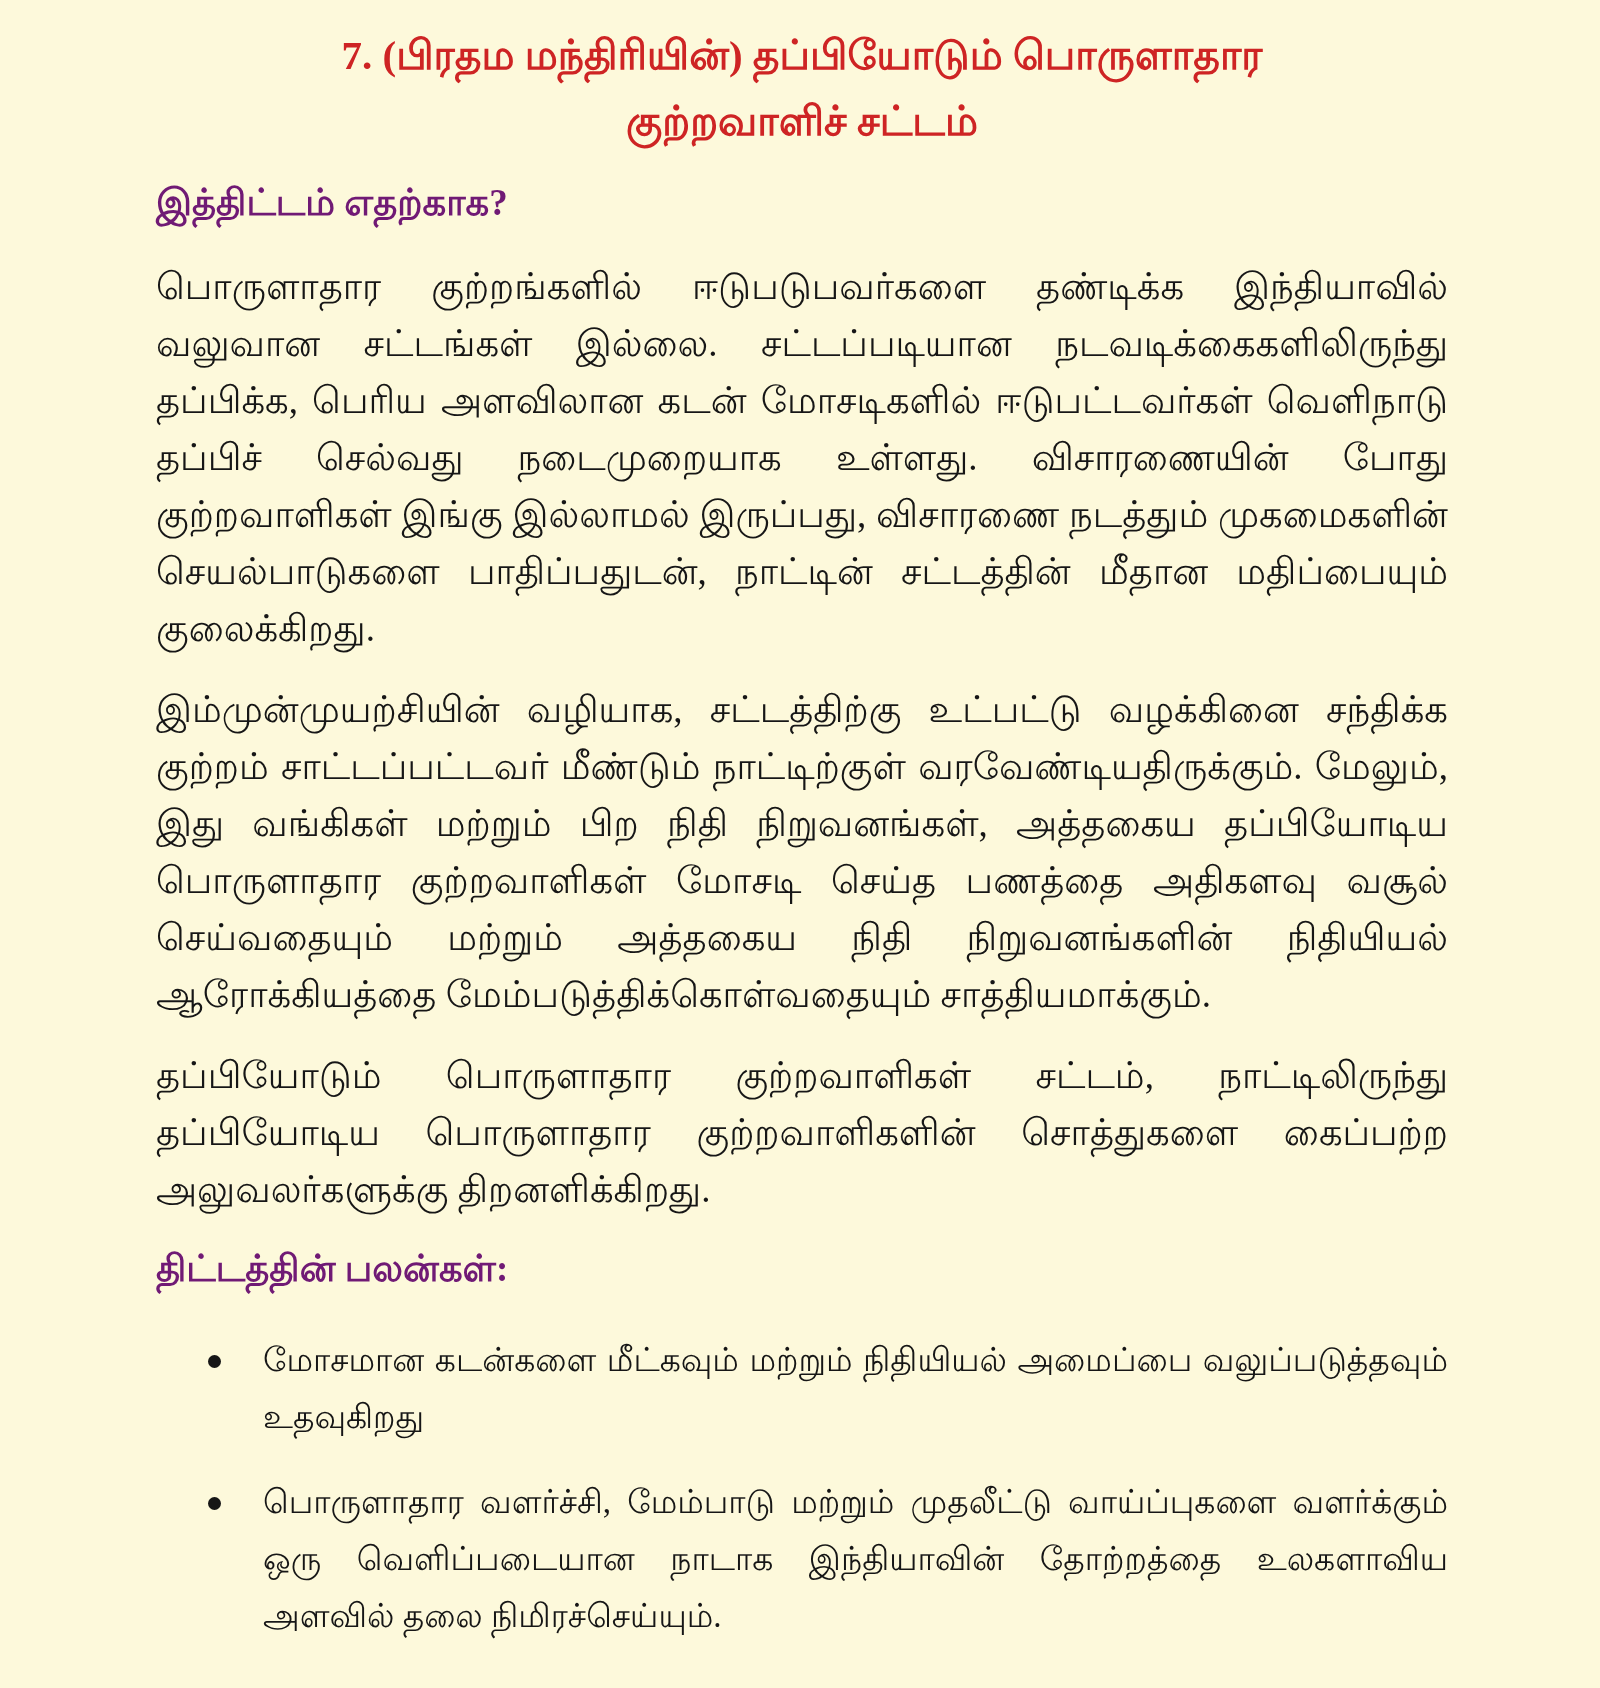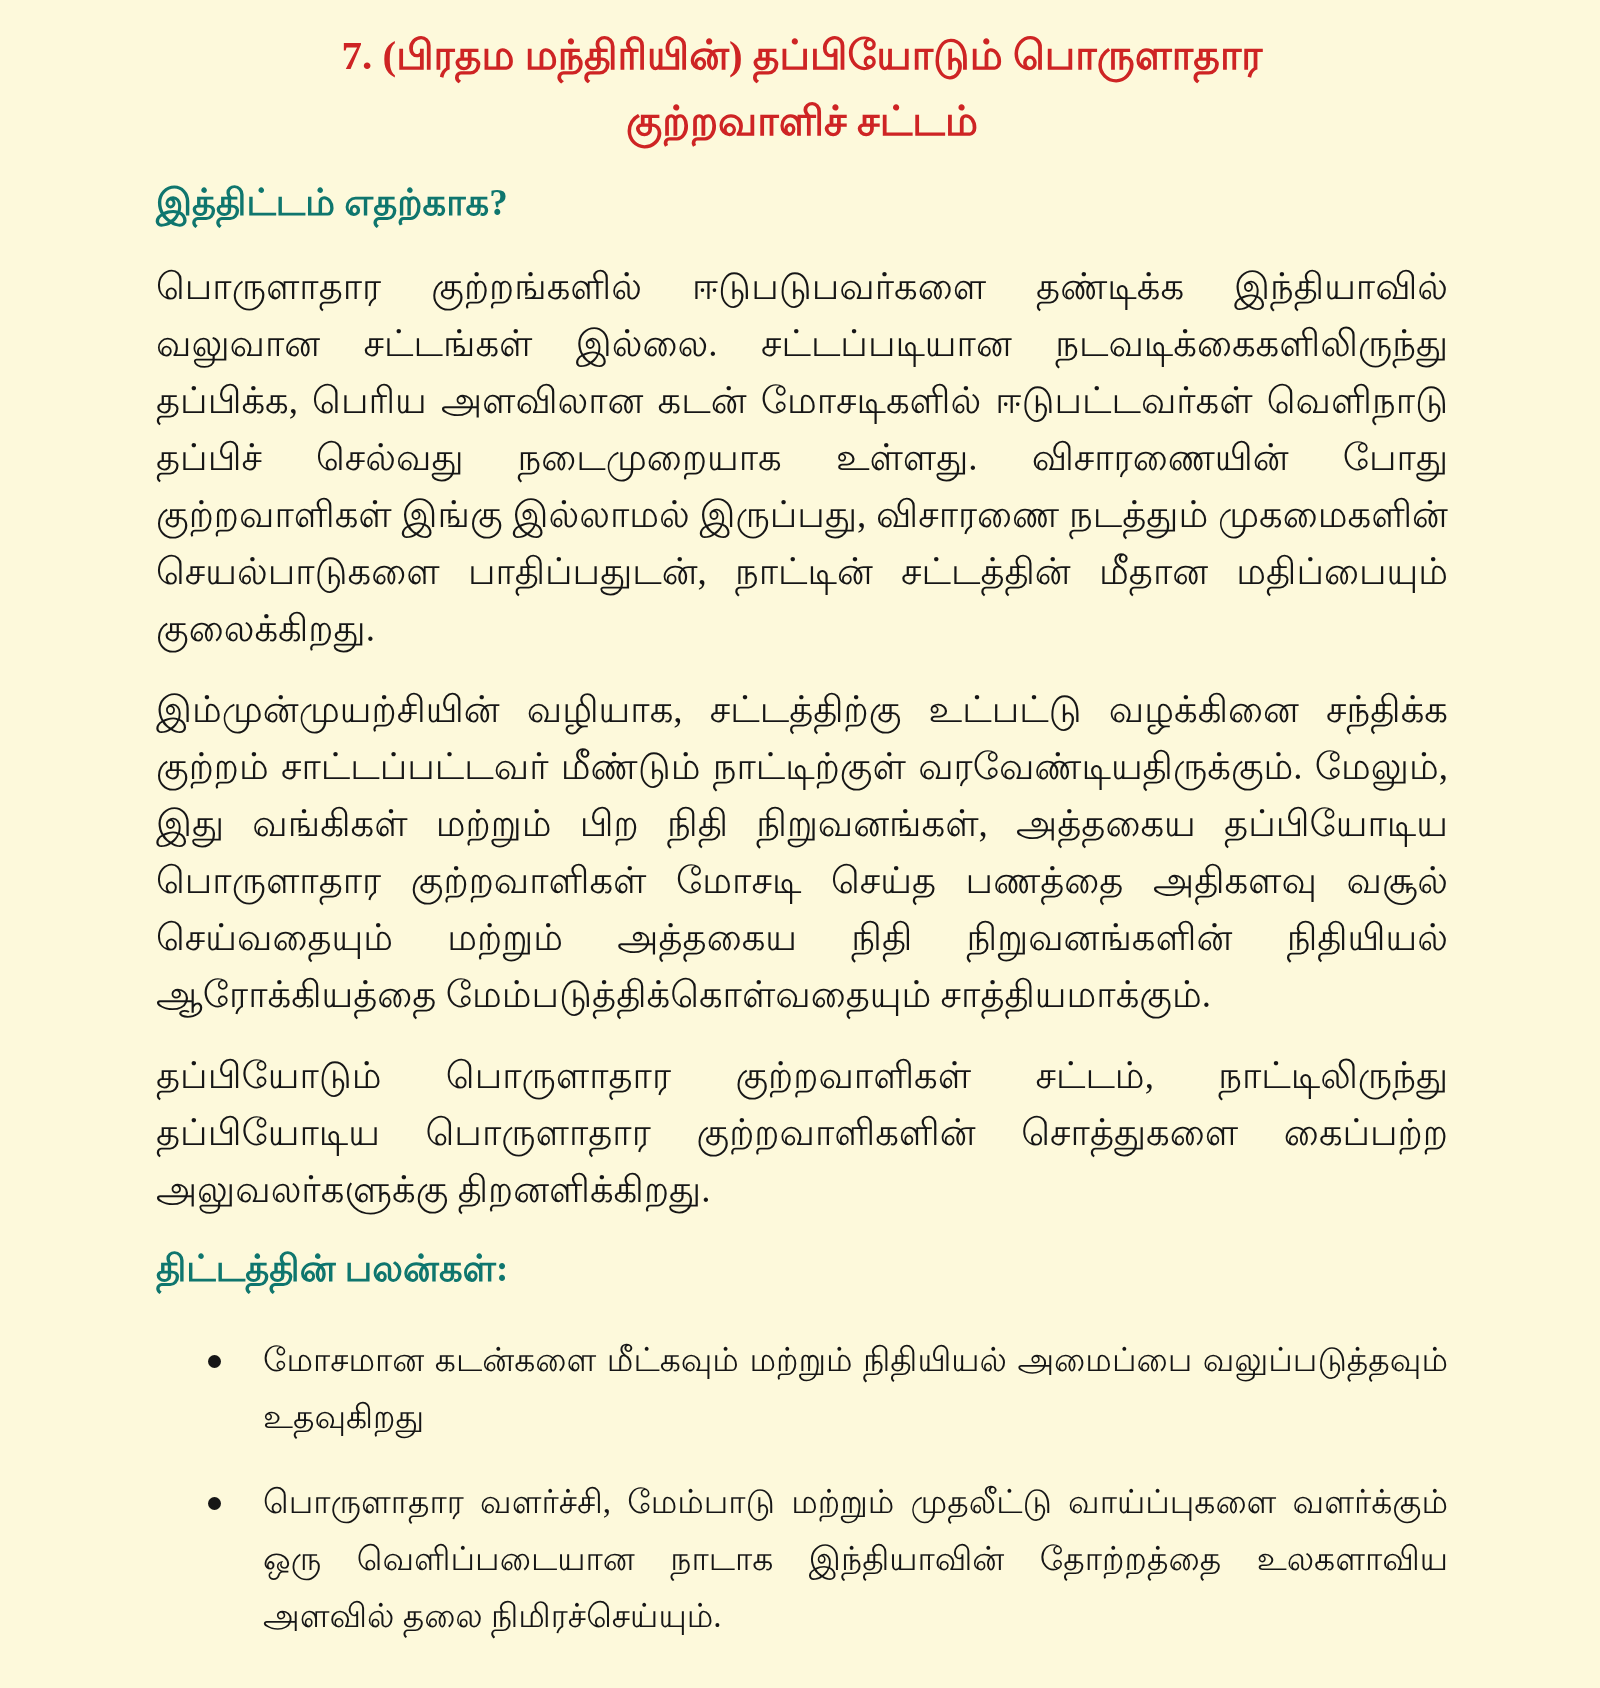--- a/index.html
+++ b/index.html
@@ -27,21 +27,21 @@
     font-size: 41px;
     font-weight: 700;
     line-height: 66px;
     color: #CE2424;
   }
   .section-heading {
     margin: 24px 0 30px 0;
     font-size: 37px;
     font-weight: 700;
     line-height: 50px;
-    color: #0f766e;
+    color: #701a75;
   }
   .section-heading.benefits-heading {
     margin: 26px 0 38px 0;
   }
   .body-para {
     margin: 0 0 24px 0;
     font-size: 37px;
     line-height: 57px;
     text-align: justify;
     text-align-last: left;

